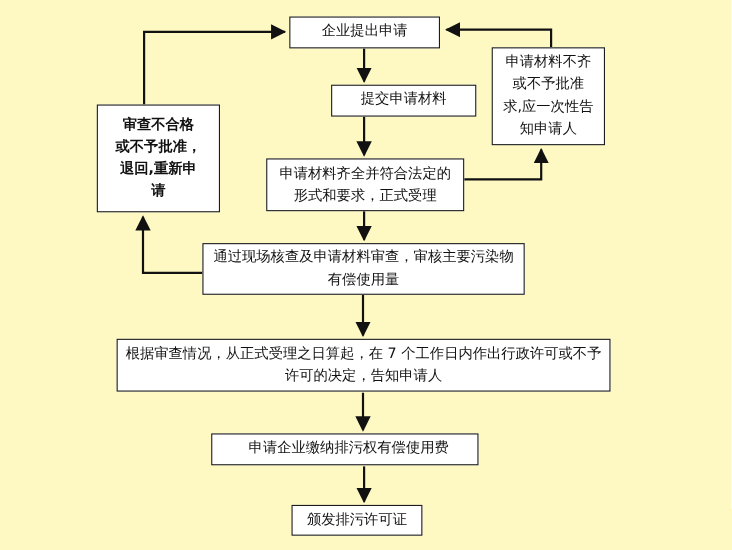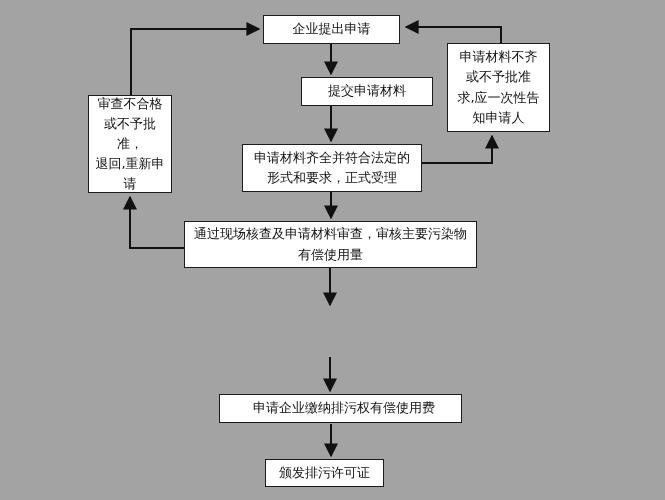--- a/index.html
+++ b/index.html
@@ -1,20 +1,20 @@
 <!DOCTYPE html>
 <html><head>
 <meta charset="utf-8">
 <style>
   html, body { margin: 0; padding: 0; background: #ffffff; }
   .canvas {
     position: relative;
     width: 665px;
     height: 500px;
-    background: #a3a3a3;
+    background: #fef9c3;
     font-family: "DejaVu Sans", sans-serif;
     color: #111111;
     overflow: hidden;
   }
   .connectors {
     position: absolute;
     left: 0; top: 0;
     width: 665px; height: 500px;
   }
   .conn {
@@ -34,24 +34,24 @@
     text-align: center;
     font-size: 13px;
     line-height: 1.55;
     white-space: pre-line;
     padding: 1px 4px;
   }
   .b-apply      { left: 263px; top: 15px;  width: 137px; height: 29px; }
   .b-submit     { left: 265px; top: 77px;  width: 132px; height: 29px; margin-left: 36px; }
   .b-accept     { left: 242px; top: 144px; width: 180px; height: 48px; font-family: Liberation Serif, serif; }
   .b-incomplete { left: 447px; top: 43px;  width: 103px; height: 89px; }
-  .b-reject     { left: 88px;  top: 95px;  width: 84px;  height: 98px; }
+  .b-reject     { left: 88px;  top: 95px;  width: 112px;  height: 98px; font-weight: bold; }
   .b-review     { left: 184px; top: 221px; width: 293px; height: 47px; }
   .b-decision   { left: 106px; top: 308px; width: 449px; height: 48px; }
-  .b-pay        { left: 219px; top: 394px; width: 243px; height: 29px; padding-left: 11px; }
+  .b-pay        { left: 192px; top: 394px; width: 243px; height: 29px; padding-left: 11px; }
   .b-issue      { left: 265px; top: 459px; width: 119px; height: 28px; }
 </style>
 </head>
 <body>
 
 <div class="canvas">
 
   <svg class="connectors" width="665" height="500" viewBox="0 0 665 500" xmlns="http://www.w3.org/2000/svg">
     <defs>
       <marker id="arrowhead" viewBox="0 0 10 10" refX="9" refY="5" markerWidth="7" markerHeight="7" orient="auto-start-reverse">
@@ -87,16 +87,18 @@
   <div class="box b-incomplete">申请材料不齐
 或不予批准
 求,应一次性告
 知申请人</div>
   <div class="box b-reject">审查不合格
 或不予批准，
 退回,重新申
 请</div>
   <div class="box b-review">通过现场核查及申请材料审查，审核主要污染物
 有偿使用量</div>
+  <div class="box b-decision">根据审查情况，从正式受理之日算起，在 7 个工作日内作出行政许可或不予
+许可的决定，告知申请人</div>
   <div class="box b-pay">申请企业缴纳排污权有偿使用费</div>
   <div class="box b-issue">颁发排污许可证</div>
 
 </div>
 
 </body></html>

